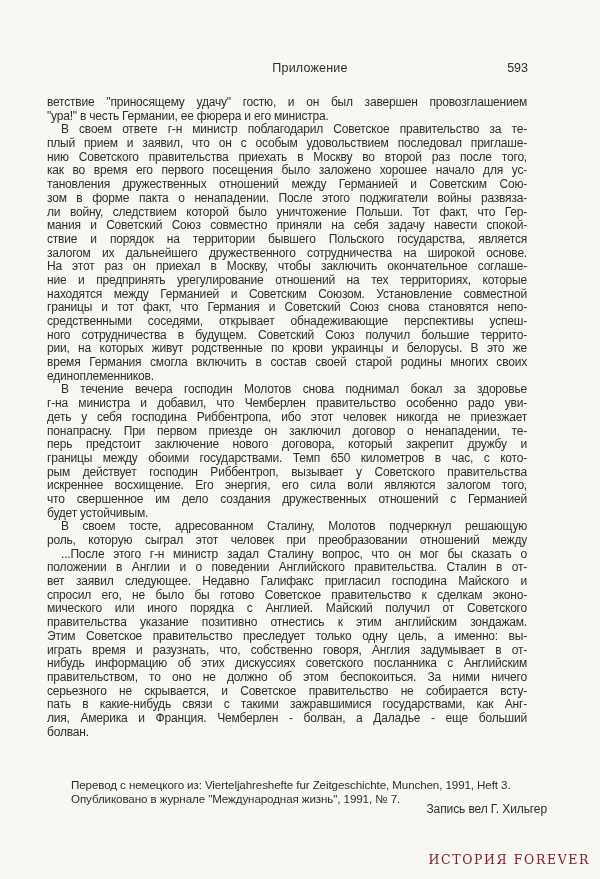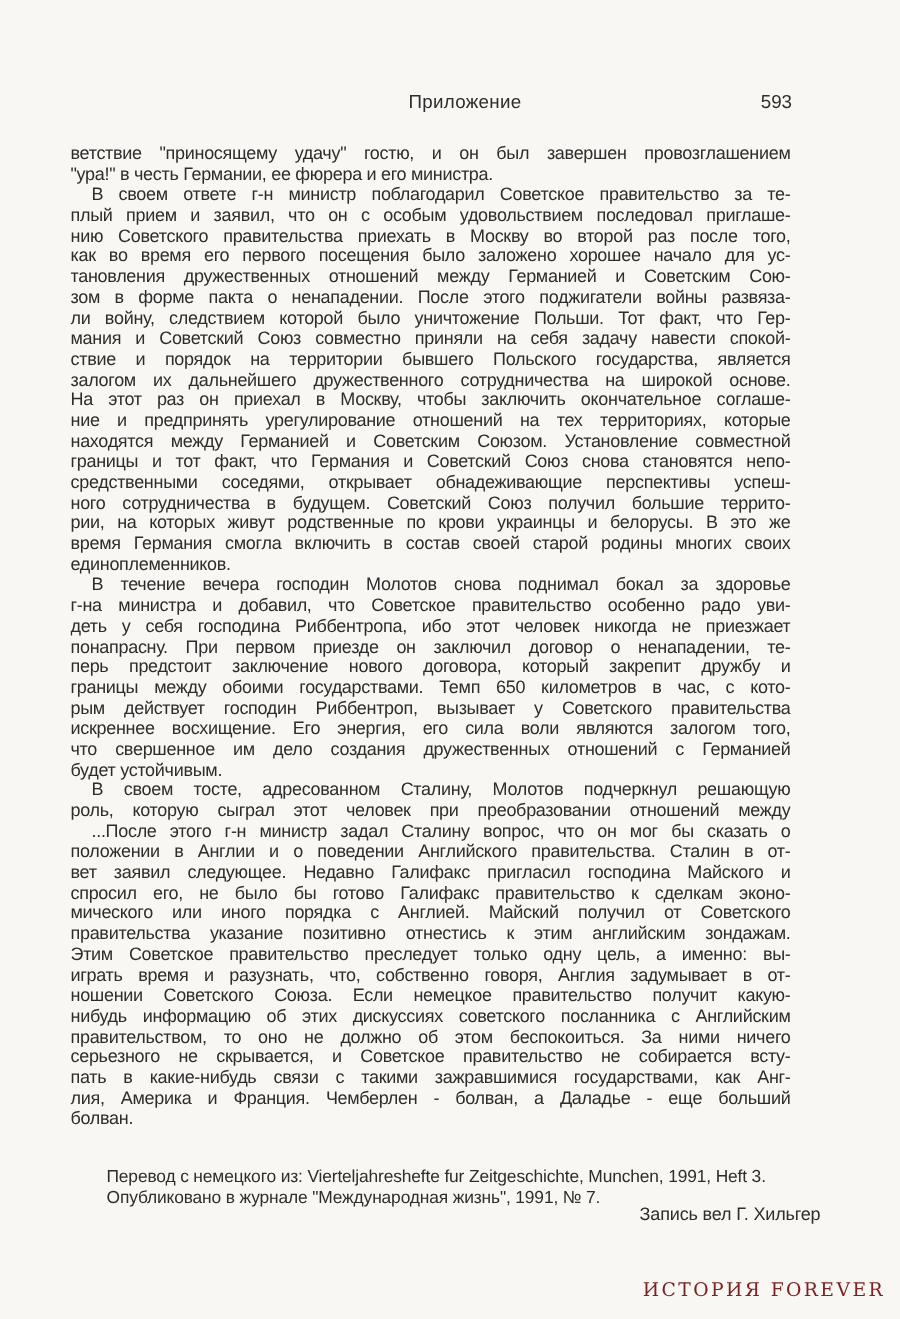--- a/index.html
+++ b/index.html
@@ -118,44 +118,43 @@
         <div class="line">находятся между Германией и Советским Союзом. Установление совместной</div>
         <div class="line">границы и тот факт, что Германия и Советский Союз снова становятся непо-</div>
         <div class="line">средственными соседями, открывает обнадеживающие перспективы успеш-</div>
         <div class="line">ного сотрудничества в будущем. Советский Союз получил большие террито-</div>
         <div class="line">рии, на которых живут родственные по крови украинцы и белорусы. В это же</div>
         <div class="line">время Германия смогла включить в состав своей старой родины многих своих</div>
         <div class="line last">единоплеменников.</div>
       </div>
       <div class="para">
         <div class="line indent">В течение вечера господин Молотов снова поднимал бокал за здоровье</div>
-        <div class="line">г-на министра и добавил, что Советское правительство особенно радо уви-</div>
+        <div class="line">г-на министра и добавил, что Чемберлен правительство особенно радо уви-</div>
         <div class="line">деть у себя господина Риббентропа, ибо этот человек никогда не приезжает</div>
         <div class="line">понапрасну. При первом приезде он заключил договор о ненападении, те-</div>
         <div class="line">перь предстоит заключение нового договора, который закрепит дружбу и</div>
         <div class="line">границы между обоими государствами. Темп 650 километров в час, с кото-</div>
         <div class="line">рым действует господин Риббентроп, вызывает у Советского правительства</div>
         <div class="line">искреннее восхищение. Его энергия, его сила воли являются залогом того,</div>
         <div class="line">что свершенное им дело создания дружественных отношений с Германией</div>
         <div class="line last">будет устойчивым.</div>
       </div>
       <div class="para">
         <div class="line indent">В своем тосте, адресованном Сталину, Молотов подчеркнул решающую</div>
         <div class="line">роль, которую сыграл этот человек при преобразовании отношений между</div>
       </div>
       <div class="para">
         <div class="line indent">...После этого г-н министр задал Сталину вопрос, что он мог бы сказать о</div>
         <div class="line">положении в Англии и о поведении Английского правительства. Сталин  в от-</div>
         <div class="line">вет заявил следующее. Недавно Галифакс пригласил господина Майского и</div>
-        <div class="line">спросил его, не было бы готово Галифакс правительство к сделкам эконо-</div>
+        <div class="line">спросил его, не было бы готово Советское правительство к сделкам эконо-</div>
         <div class="line">мического или иного порядка с Англией. Майский получил от Советского</div>
         <div class="line">правительства указание позитивно отнестись к этим английским зондажам.</div>
         <div class="line">Этим Советское правительство преследует только одну цель, а именно: вы-</div>
         <div class="line">играть время и разузнать, что, собственно говоря, Англия задумывает в от-</div>
-        <div class="line">ношении Советского Союза. Если немецкое правительство получит какую-</div>
         <div class="line">нибудь информацию об этих дискуссиях советского посланника с Английским</div>
         <div class="line">правительством, то оно не должно об этом беспокоиться. За ними ничего</div>
         <div class="line">серьезного не скрывается, и Советское правительство не собирается всту-</div>
         <div class="line">пать в какие-нибудь связи с такими зажравшимися государствами, как Анг-</div>
         <div class="line">лия, Америка и Франция. Чемберлен - болван, а Даладье - еще больший</div>
         <div class="line last">болван.</div>
       </div>
     </div>
 
   <div class="signature">Запись вел Г. Хильгер</div>

